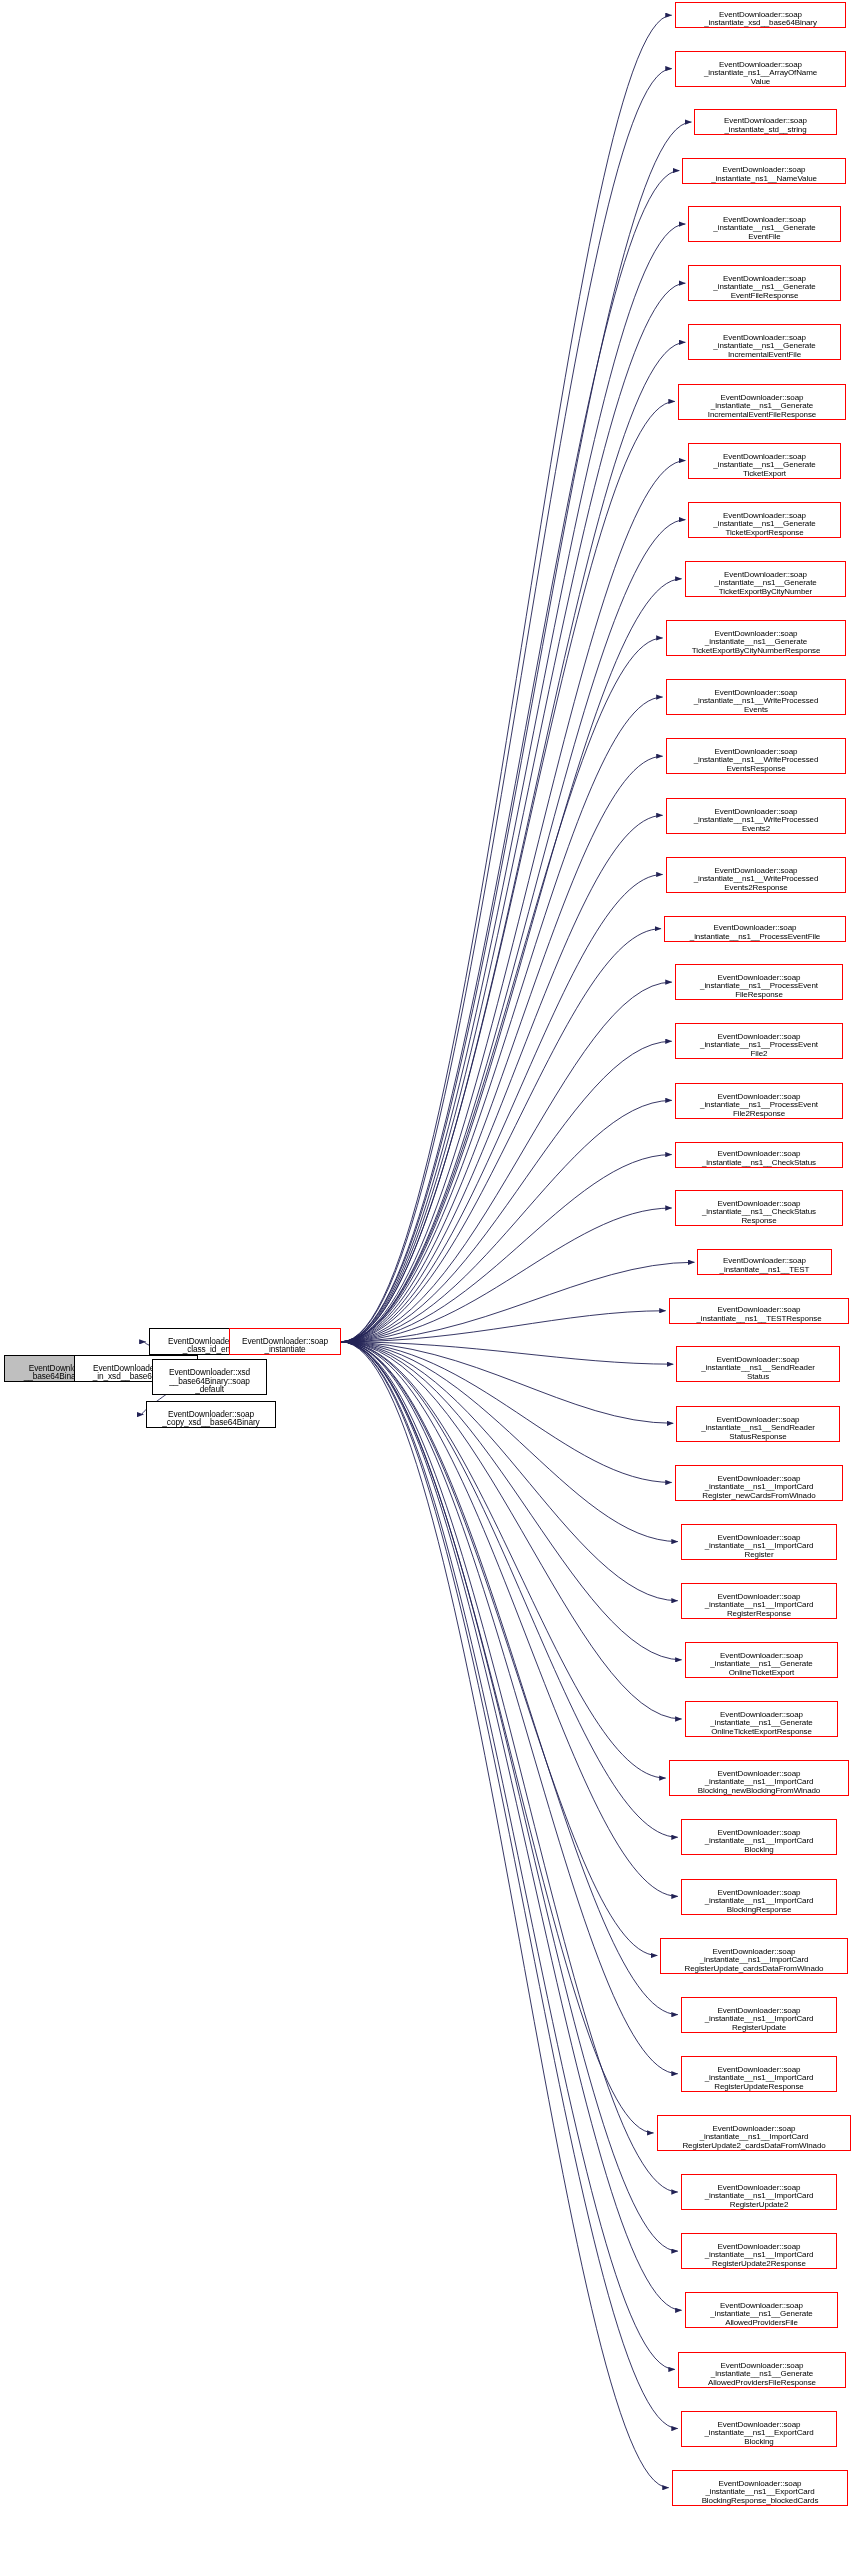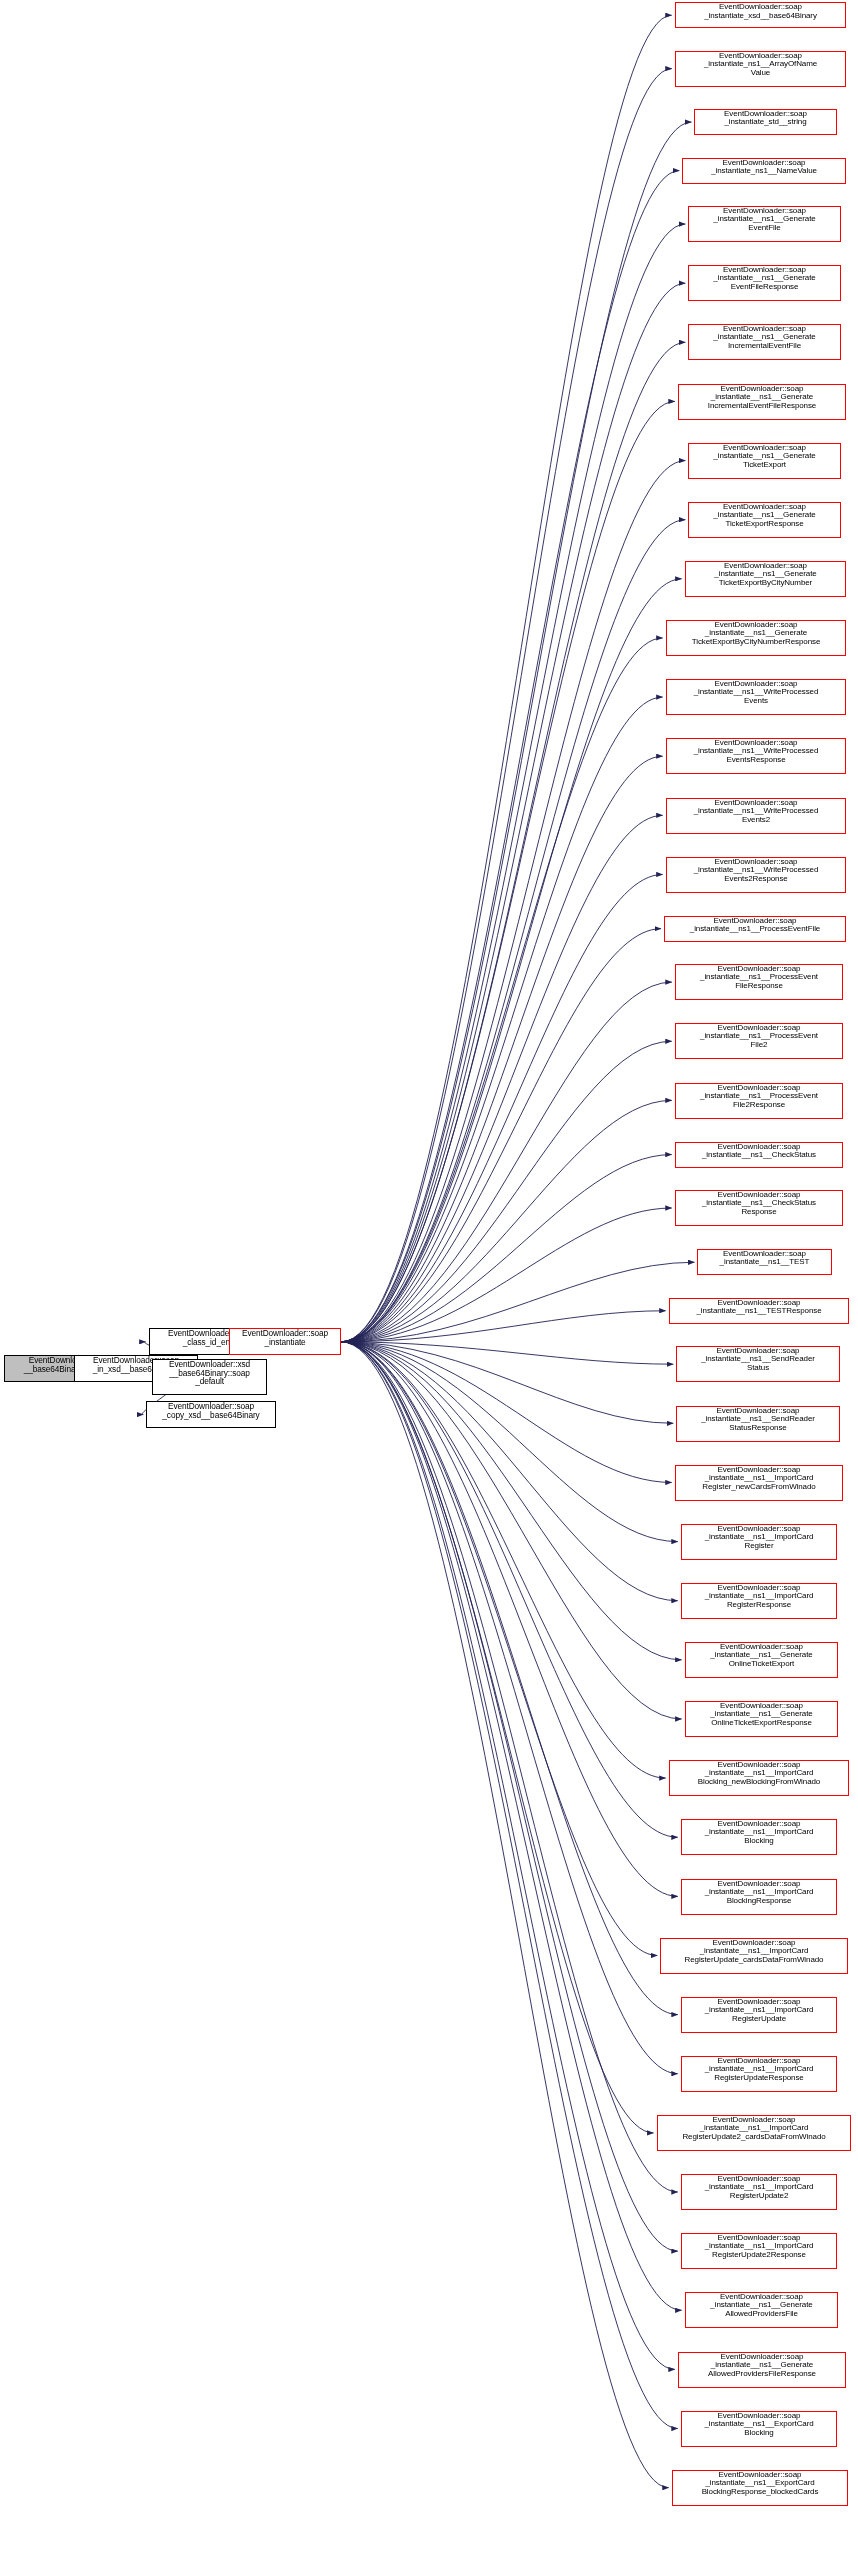--- a/index.html
+++ b/index.html
@@ -1,19 +1,19 @@
 <!DOCTYPE html>
 <html style="font-size:12px"><head>
 <meta charset="utf-8">
 <style>
   html,body{margin:0;padding:0;background:#ffffff;}
   body{font-family:"Liberation Sans", sans-serif;}
   #graph{position:relative;width:859px;height:2576px;background:#fff;overflow:hidden;}
   #edges{position:absolute;left:0;top:0;width:859px;height:2576px;pointer-events:none;}
-  .node{position:absolute;box-sizing:border-box;display:flex;align-items:flex-start;justify-content:center;text-align:center;line-height:1.04;letter-spacing:-0.1px;overflow:hidden;}
+  .node{position:absolute;box-sizing:border-box;display:flex;align-items:flex-end;justify-content:center;text-align:center;line-height:1.04;letter-spacing:-0.1px;overflow:hidden;}
   .node span{display:block;width:100%;padding:0 1.5px;}
   .n-red{border:0.8px solid #ff0000;background:#ffffff;color:#000;}
   .n-black{border:0.8px solid #000000;background:#ffffff;color:#000;}
   .n-gray{border:0.8px solid #000000;background:#bfbfbf;color:#000;}
 </style>
 </head>
 <body>
 
 <div id="graph">
   <svg id="edges" xmlns="http://www.w3.org/2000/svg" viewBox="0 0 1133 3398" width="859" height="2576">

